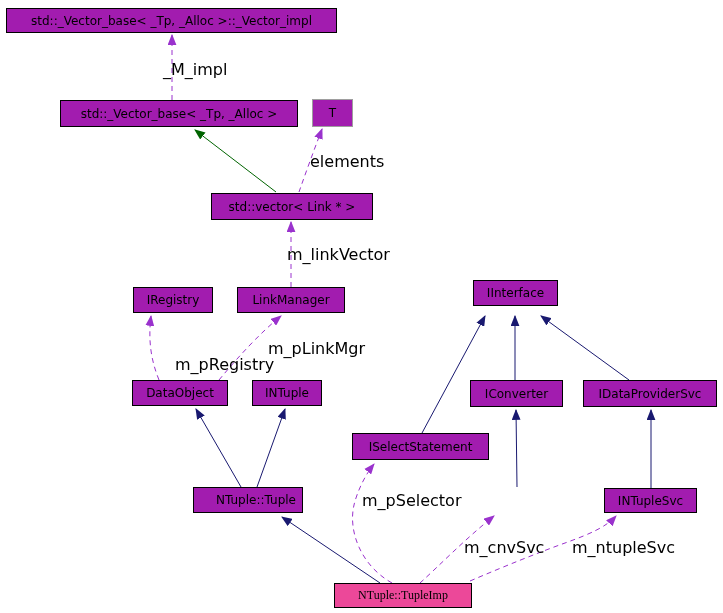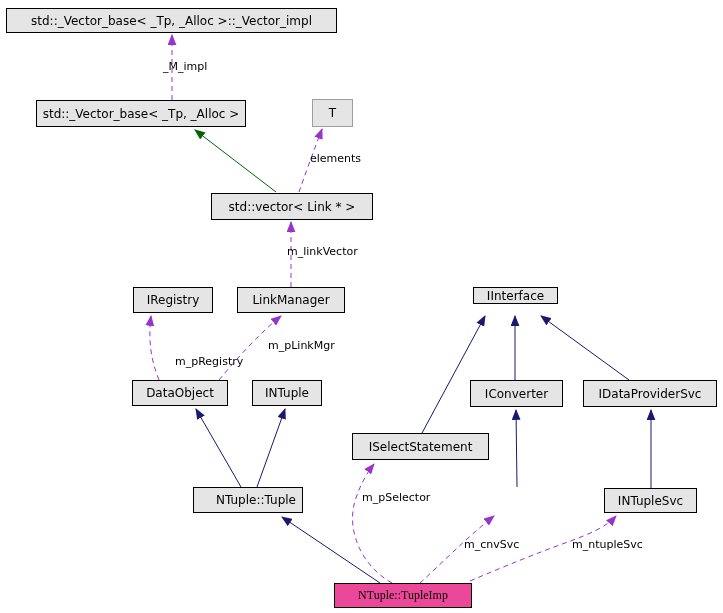--- a/index.html
+++ b/index.html
@@ -3,28 +3,28 @@
 <meta charset="utf-8">
 <style>
   html,body{margin:0;padding:0;background:#ffffff;}
   #canvas{
     position:relative;width:723px;height:613px;background:#ffffff;
     font-family:"DejaVu Sans","Liberation Sans",sans-serif;
     overflow:hidden;
   }
   #edges{position:absolute;left:0;top:0;width:723px;height:613px;}
   .node{
-    position:absolute;box-sizing:border-box;border:1px solid #000;background:#e5e5e5;
+    position:absolute;box-sizing:border-box;border:1px solid #000;background:#a21caf;
     display:flex;align-items:center;justify-content:center;
     font-size:12px;color:#000;white-space:nowrap;z-index:2;
   }
   .node.template{border-color:#9e9e9e;}
   .node.focal{background:#ec4899;border-color:#000;font-family:Liberation Serif, serif;}
   .edge-label{
-    position:absolute;font-size:11px;color:#000;white-space:nowrap;z-index:3;
+    position:absolute;font-size:16px;color:#000;white-space:nowrap;z-index:3;
   }
 </style>
 </head>
 <body>
 
 <div id="canvas">
 
   <svg id="edges" width="723" height="613" viewBox="0 0 723 613" xmlns="http://www.w3.org/2000/svg">
     <defs>
       <marker id="arr-purple" viewBox="0 0 10 8" refX="9" refY="4" markerWidth="11" markerHeight="9" orient="auto">
@@ -53,26 +53,26 @@
     <path d="M257,487 L285,409" fill="none" stroke="#191970" marker-end="url(#arr-navy)"></path>
     <path d="M422,433 L485,316" fill="none" stroke="#191970" marker-end="url(#arr-navy)"></path>
     <path d="M515,380 L515,316" fill="none" stroke="#191970" marker-end="url(#arr-navy)"></path>
     <path d="M629,380 L541,316" fill="none" stroke="#191970" marker-end="url(#arr-navy)"></path>
     <path d="M517,487 L516,410" fill="none" stroke="#191970" marker-end="url(#arr-navy)"></path>
     <path d="M651,488 L651,410" fill="none" stroke="#191970" marker-end="url(#arr-navy)"></path>
     <path d="M380,583 L282,517" fill="none" stroke="#191970" marker-end="url(#arr-navy)"></path>
   </svg>
 
   <div class="node" style="left:6px;top:8px;width:331px;height:25px;">std::_Vector_base&lt; _Tp, _Alloc &gt;::_Vector_impl</div>
-  <div class="node" style="left:36px;top:100px;width:210px;height:27px;">std::_Vector_base&lt; _Tp, _Alloc &gt;</div>
+  <div class="node" style="left:60px;top:100px;width:238px;height:27px;">std::_Vector_base&lt; _Tp, _Alloc &gt;</div>
   <div class="node template" style="left:312px;top:99px;width:41px;height:28px;">T</div>
   <div class="node" style="left:211px;top:193px;width:162px;height:27px;">std::vector&lt; Link * &gt;</div>
   <div class="node" style="left:133px;top:287px;width:80px;height:26px;">IRegistry</div>
   <div class="node" style="left:237px;top:287px;width:108px;height:26px;">LinkManager</div>
-  <div class="node" style="left:473px;top:287px;width:85px;height:17px;">IInterface</div>
+  <div class="node" style="left:473px;top:280px;width:85px;height:26px;">IInterface</div>
   <div class="node" style="left:132px;top:380px;width:96px;height:26px;">DataObject</div>
   <div class="node" style="left:252px;top:380px;width:70px;height:26px;">INTuple</div>
   <div class="node" style="left:470px;top:380px;width:93px;height:27px;">IConverter</div>
   <div class="node" style="left:583px;top:380px;width:134px;height:27px;">IDataProviderSvc</div>
   <div class="node" style="left:352px;top:433px;width:137px;height:27px;">ISelectStatement</div>
   <div class="node" style="left:193px;top:487px;width:110px;height:26px;padding-left:16px;">NTuple::Tuple</div>
   <div class="node" style="left:604px;top:488px;width:93px;height:25px;">INTupleSvc</div>
   <div class="node focal" style="left:334px;top:583px;width:138px;height:25px;">NTuple::TupleImp</div>
 
   <div class="edge-label" style="left:163px;top:60px;">_M_impl</div>

